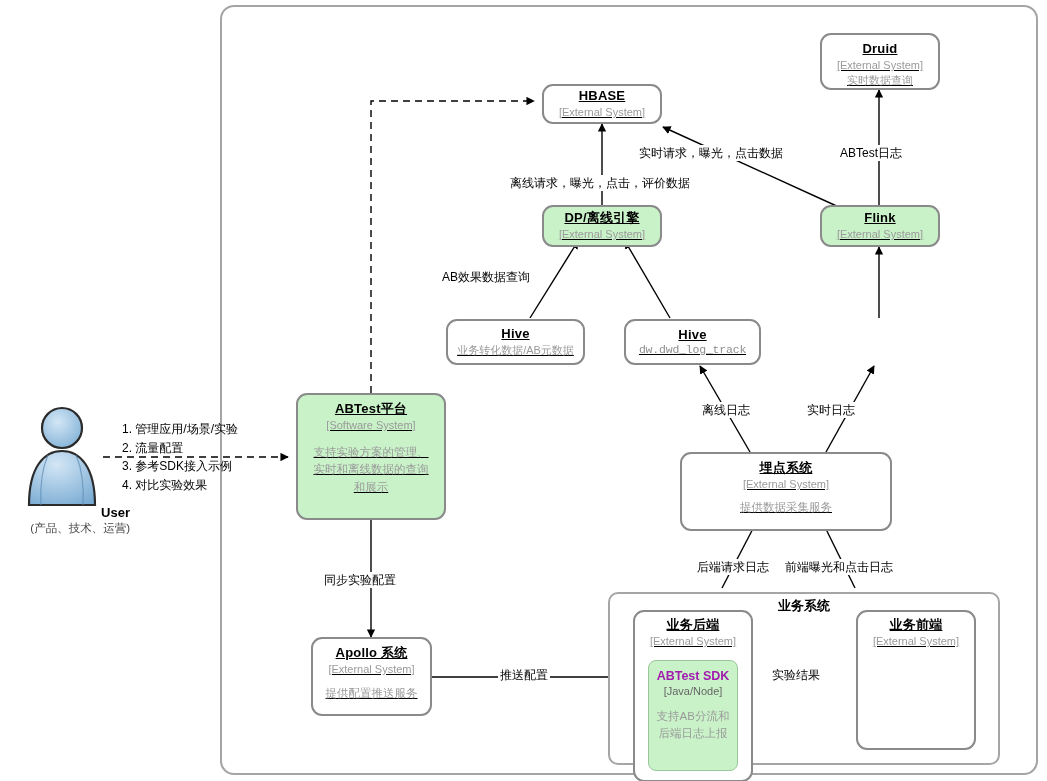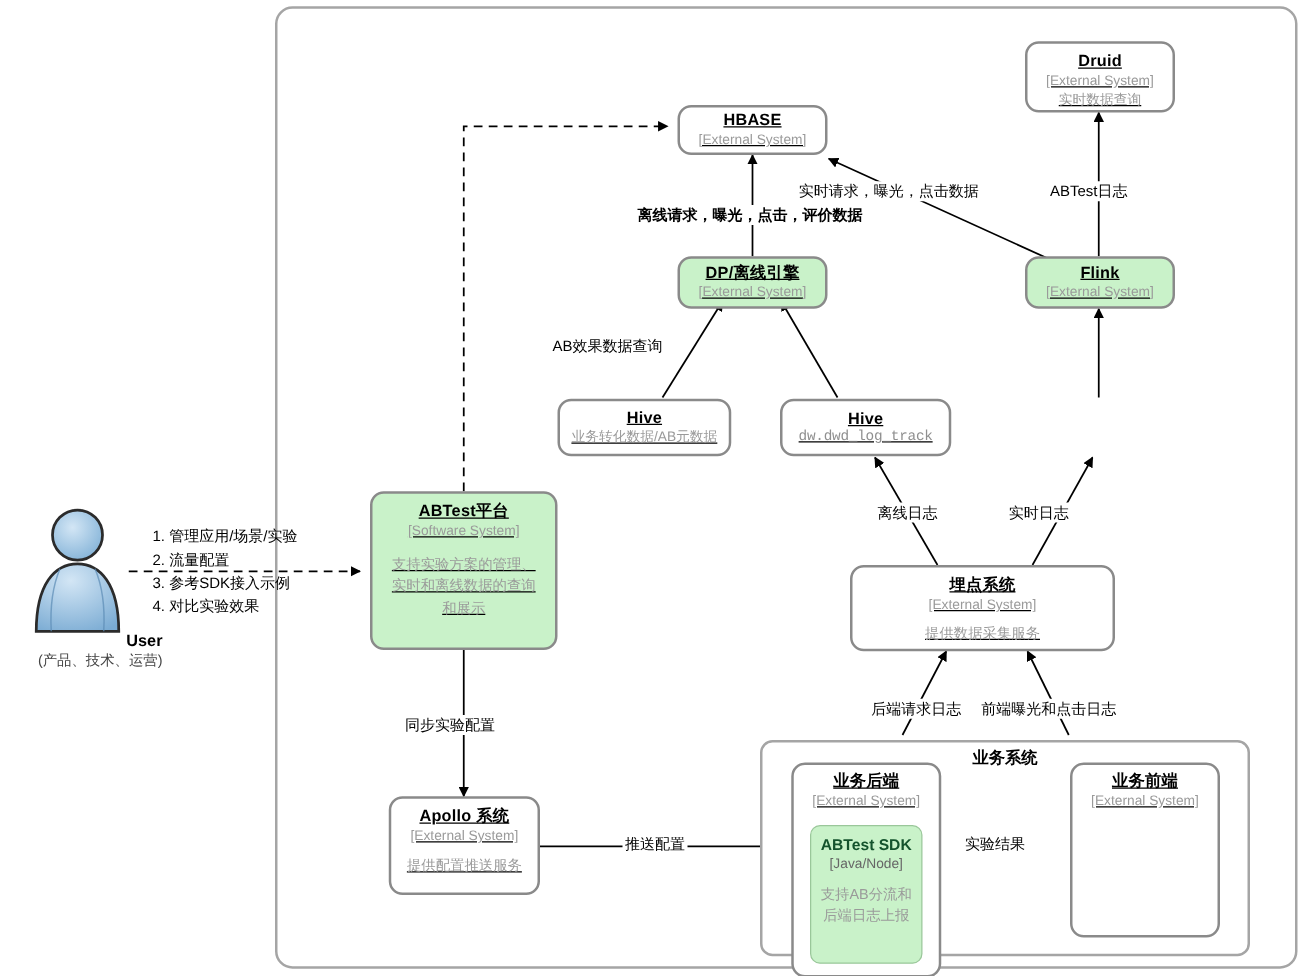--- a/index.html
+++ b/index.html
@@ -76,21 +76,21 @@
   
   .inner-sdk {
     position:absolute;
     border-radius:8px;
     text-align:center;
     display:flex; flex-direction:column; align-items:center;
     padding:7px 4px;
   }
   .inner-sdk.green { background:#c9f2c9; border:1.5px solid #9ac79a; }
   .inner-sdk.plain { background:#ffffff; border:1.5px solid #d8d8d8; }
-  .inner-sdk .s-title { font-weight:bold; font-size:12.5px; color:#14532d; line-height:1.3; }
+  .inner-sdk .s-title { font-weight:bold; font-size:12.5px; color:#a21caf; line-height:1.3; }
   .inner-sdk .s-tech  { font-size:11px; color:#666; line-height:1.3; }
   .inner-sdk .s-desc  { font-size:11.5px; color:#9a9a9a; line-height:1.5; margin-top:9px; }
 
   
   .elabel {
     position:absolute;
     font-size:12px;
     color:#000;
     background:#ffffff;
     line-height:1.35;
@@ -217,21 +217,21 @@
     <div class="mono">dw.dwd_log_track</div>
   </div>
 
 
   <div class="node green" style="left:296px; top:393px; width:150px; height:127px;">
     <div class="n-title">ABTest平台</div>
     <div class="n-tech">[Software System]</div>
     <div class="n-desc" style="width:118px;">支持实验方案的管理、实时和离线数据的查询和展示</div>
   </div>
 
-  <div class="node" style="left:680px; top:452px; width:212px; height:69px;">
+  <div class="node" style="left:680px; top:452px; width:212px; height:79px;">
     <div class="n-title">埋点系统</div>
     <div class="n-tech">[External System]</div>
     <div class="n-desc" style="margin-top:7px;">提供数据采集服务</div>
   </div>
 
   <div class="node" style="left:311px; top:637px; width:121px; height:79px;">
     <div class="n-title">Apollo 系统</div>
     <div class="n-tech">[External System]</div>
     <div class="n-desc" style="margin-top:8px;">提供配置推送服务</div>
   </div>
@@ -250,21 +250,21 @@
     </div>
 
     <div class="node" style="left:246px; top:16px; width:120px; height:140px; padding-top:5px;">
       <div class="n-title">业务前端</div>
       <div class="n-tech">[External System]</div>
     </div>
   </div>
 
   <div class="elabel" style="left:838px; top:145px;">ABTest日志</div>
   <div class="elabel" style="left:637px; top:145px;">实时请求，曝光，点击数据</div>
-  <div class="elabel" style="left:508px; top:164px;font-weight:bold;">离线请求，曝光，点击，评价数据</div>
+  <div class="elabel" style="left:508px; top:175px;">离线请求，曝光，点击，评价数据</div>
   <div class="elabel" style="left:440px; top:269px;">AB效果数据查询</div>
   <div class="elabel" style="left:700px; top:402px;">离线日志</div>
   <div class="elabel" style="left:805px; top:402px;">实时日志</div>
   <div class="elabel" style="left:695px; top:559px;">后端请求日志</div>
   <div class="elabel" style="left:783px; top:559px;">前端曝光和点击日志</div>
   <div class="elabel" style="left:322px; top:572px;">同步实验配置</div>
   <div class="elabel" style="left:498px; top:667px;">推送配置</div>
   <div class="elabel" style="left:770px; top:667px;">实验结果</div>
 
 </div>

